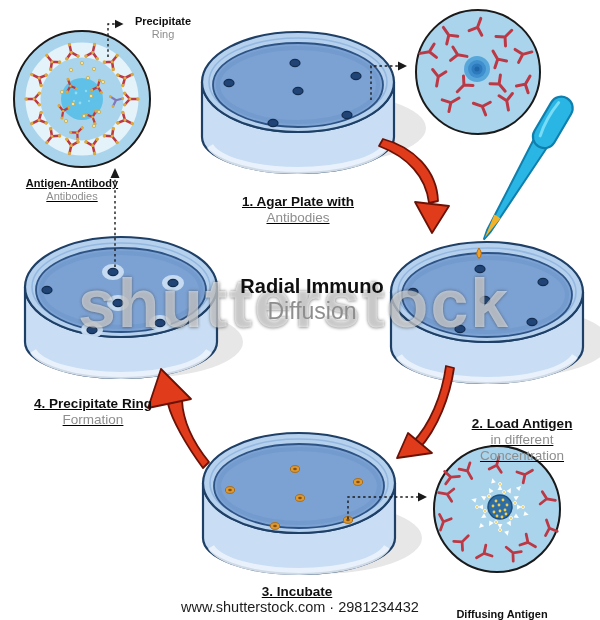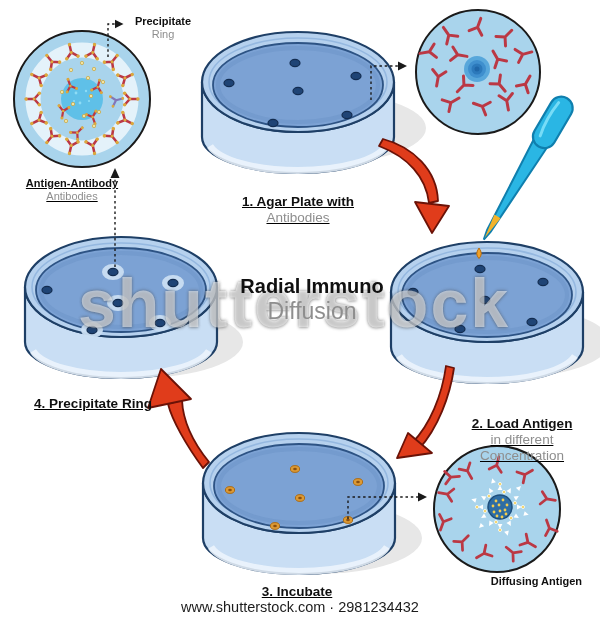--- a/index.html
+++ b/index.html
@@ -321,23 +321,24 @@
     <div class="g">in different</div>
     <div class="g">Concentration</div>
   </div>
 
   <div class="lbl step" style="left:217px;top:584px;width:160px;">
     <div class="b">3. Incubate</div>
   </div>
 
   <div class="lbl step" style="left:13px;top:396px;width:160px;">
     <div class="b">4. Precipitate Ring</div>
-  </div>
-
-  <div class="lbl callout" style="left:422px;top:575px;width:160px;text-align:right;">
+    <div class="g">Formation</div>
+  </div>
+
+  <div class="lbl callout" style="left:422px;top:608px;width:160px;">
     <div class="b">Diffusing Antigen</div>
   </div>
 
   <div class="lbl title-block" style="left:212px;top:274px;width:200px;">
     <div class="b">Radial Immuno</div>
     <div class="g">Diffusion</div>
   </div>
 
   <div class="watermark">shutterstock</div>
 

